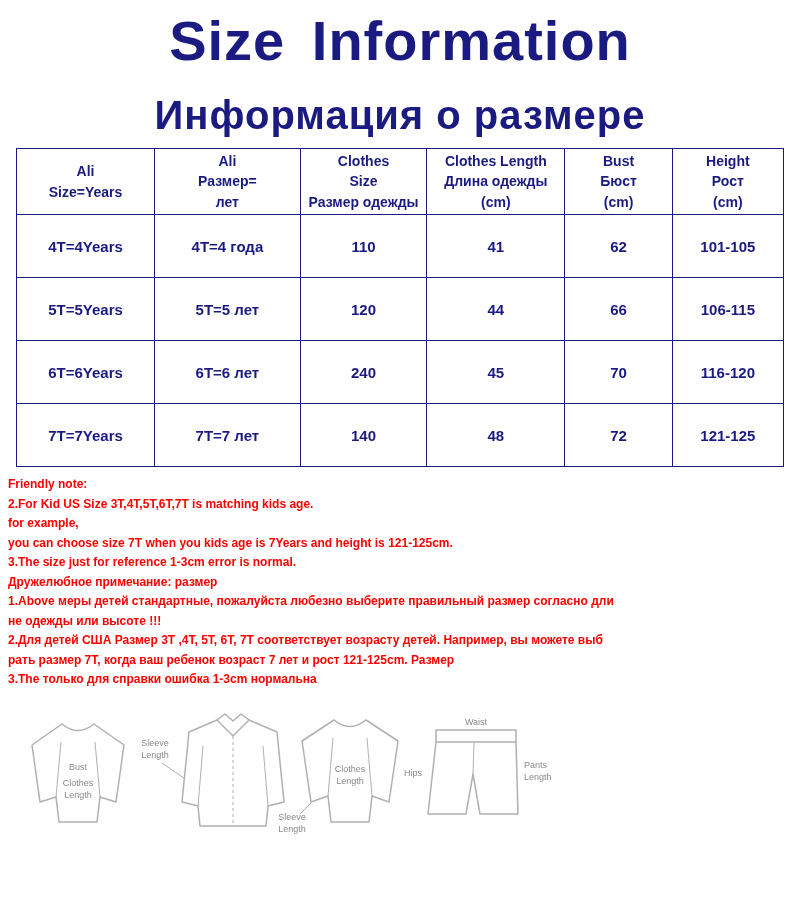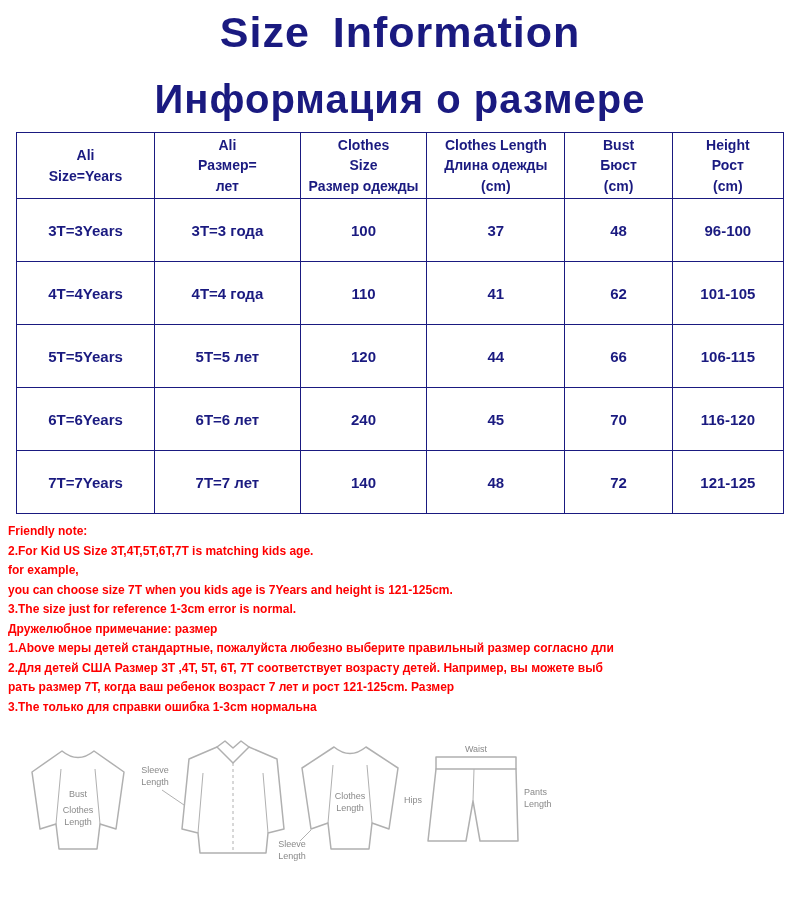--- a/index.html
+++ b/index.html
@@ -12,21 +12,21 @@
   html, body {
     width: 800px;
     background: #ffffff;
     font-family: "Liberation Sans", sans-serif;
   }
   body { height: 900px; overflow: hidden; }
 
   .titles { text-align: center; padding-top: 8px; }
   .title-en {
     color: var(--navy);
-    font-size: 43px;
+    font-size: 56px;
     font-weight: bold;
     letter-spacing: 1px;
     word-spacing: 10px;
   }
   .title-ru {
     color: var(--navy);
     font-size: 40px;
     font-weight: bold;
     margin-top: 20px;
     letter-spacing: 1px;
@@ -121,28 +121,20 @@
       </th>
       <th>
         <div>Height</div>
         <div>Рост</div>
         <div>(cm)</div>
       </th>
     </tr>
   </thead>
   <tbody>
     <tr>
-      <td>3T=3Years</td>
-      <td>3T=3 года</td>
-      <td>100</td>
-      <td>37</td>
-      <td>48</td>
-      <td>96-100</td>
-    </tr>
-    <tr>
       <td>4T=4Years</td>
       <td>4T=4 года</td>
       <td>110</td>
       <td>41</td>
       <td>62</td>
       <td>101-105</td>
     </tr>
     <tr>
       <td>5T=5Years</td>
       <td>5T=5 лет</td>
@@ -171,20 +163,21 @@
 </table>
 
 <div class="notes">
   <div>Friendly note:</div>
   <div>2.For Kid US Size 3T,4T,5T,6T,7T is matching kids age.</div>
   <div>for example,</div>
   <div>you can choose size 7T when you kids age is 7Years and height is 121-125cm.</div>
   <div>3.The size just for reference 1-3cm error is normal.</div>
   <div>Дружелюбное примечание: размер</div>
   <div>1.Above меры детей стандартные, пожалуйста любезно выберите правильный размер согласно дли</div>
+  <div>не одежды или высоте !!!</div>
   <div>2.Для детей США Размер  3T ,4T, 5T, 6T, 7T соответствует возрасту детей. Например, вы можете выб</div>
   <div>рать размер 7T, когда ваш ребенок возраст 7 лет и рост 121-125cm. Размер</div>
   <div>3.The только для справки ошибка 1-3cm нормальна</div>
 </div>
 
 <div class="diagrams">
   <svg width="560" height="135" viewBox="0 0 560 135">
 
     <g transform="translate(18,6)">
       <path class="outline" d="M32,12 Q48,25 64,12 L94,33 L86,90 L70,85 L67,110 L29,110 L26,85 L10,90 L2,33 Z"></path>

